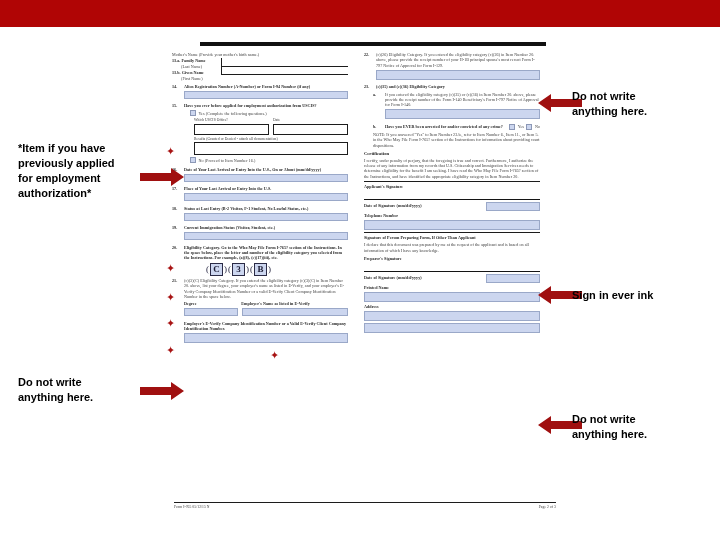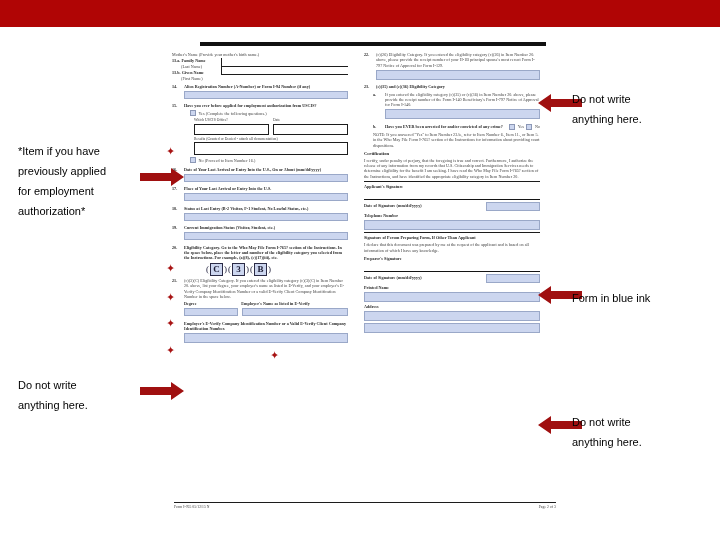--- a/index.html
+++ b/index.html
@@ -178,22 +178,22 @@
     line-height: 9px;
     text-align: center;
     filter: blur(0.2px);
   }
 
   
   .callout-text {
     position: absolute;
     font-family: "Liberation Sans", sans-serif;
     font-size: 11px;
-    font-weight: normal;
-    line-height: 20px;
+    font-weight: bold;
+    line-height: 15px;
     color: #000;
     white-space: pre-line;
   }
   .arrow {
     position: absolute;
     width: 44px; height: 22px;
   }
   .arrow svg { display: block; }
 </style>
 </head>
@@ -440,21 +440,21 @@
   <svg width="44" height="22" viewBox="0 0 44 22">
     <path d="M44 11 L31 2 L31 7 L0 7 L0 15 L31 15 L31 20 Z" fill="#a01010"></path>
   </svg>
 </div>
 
 <div class="arrow" style="left:538px; top:284px;">
   <svg width="44" height="22" viewBox="0 0 44 22">
     <path d="M0 11 L13 2 L13 7 L44 7 L44 15 L13 15 L13 20 Z" fill="#a01010"></path>
   </svg>
 </div>
-<div class="callout-text" style="left:572px; top:288px;">Form in blue ink</div>
+<div class="callout-text" style="left:572px; top:288px;">Sign in ever ink</div>
 
 <div class="callout-text" style="left:18px; top:375px;">Do not write
 anything here.</div>
 <div class="arrow" style="left:140px; top:380px;">
   <svg width="44" height="22" viewBox="0 0 44 22">
     <path d="M44 11 L31 2 L31 7 L0 7 L0 15 L31 15 L31 20 Z" fill="#a01010"></path>
   </svg>
 </div>
 
 <div class="arrow" style="left:538px; top:414px;">

